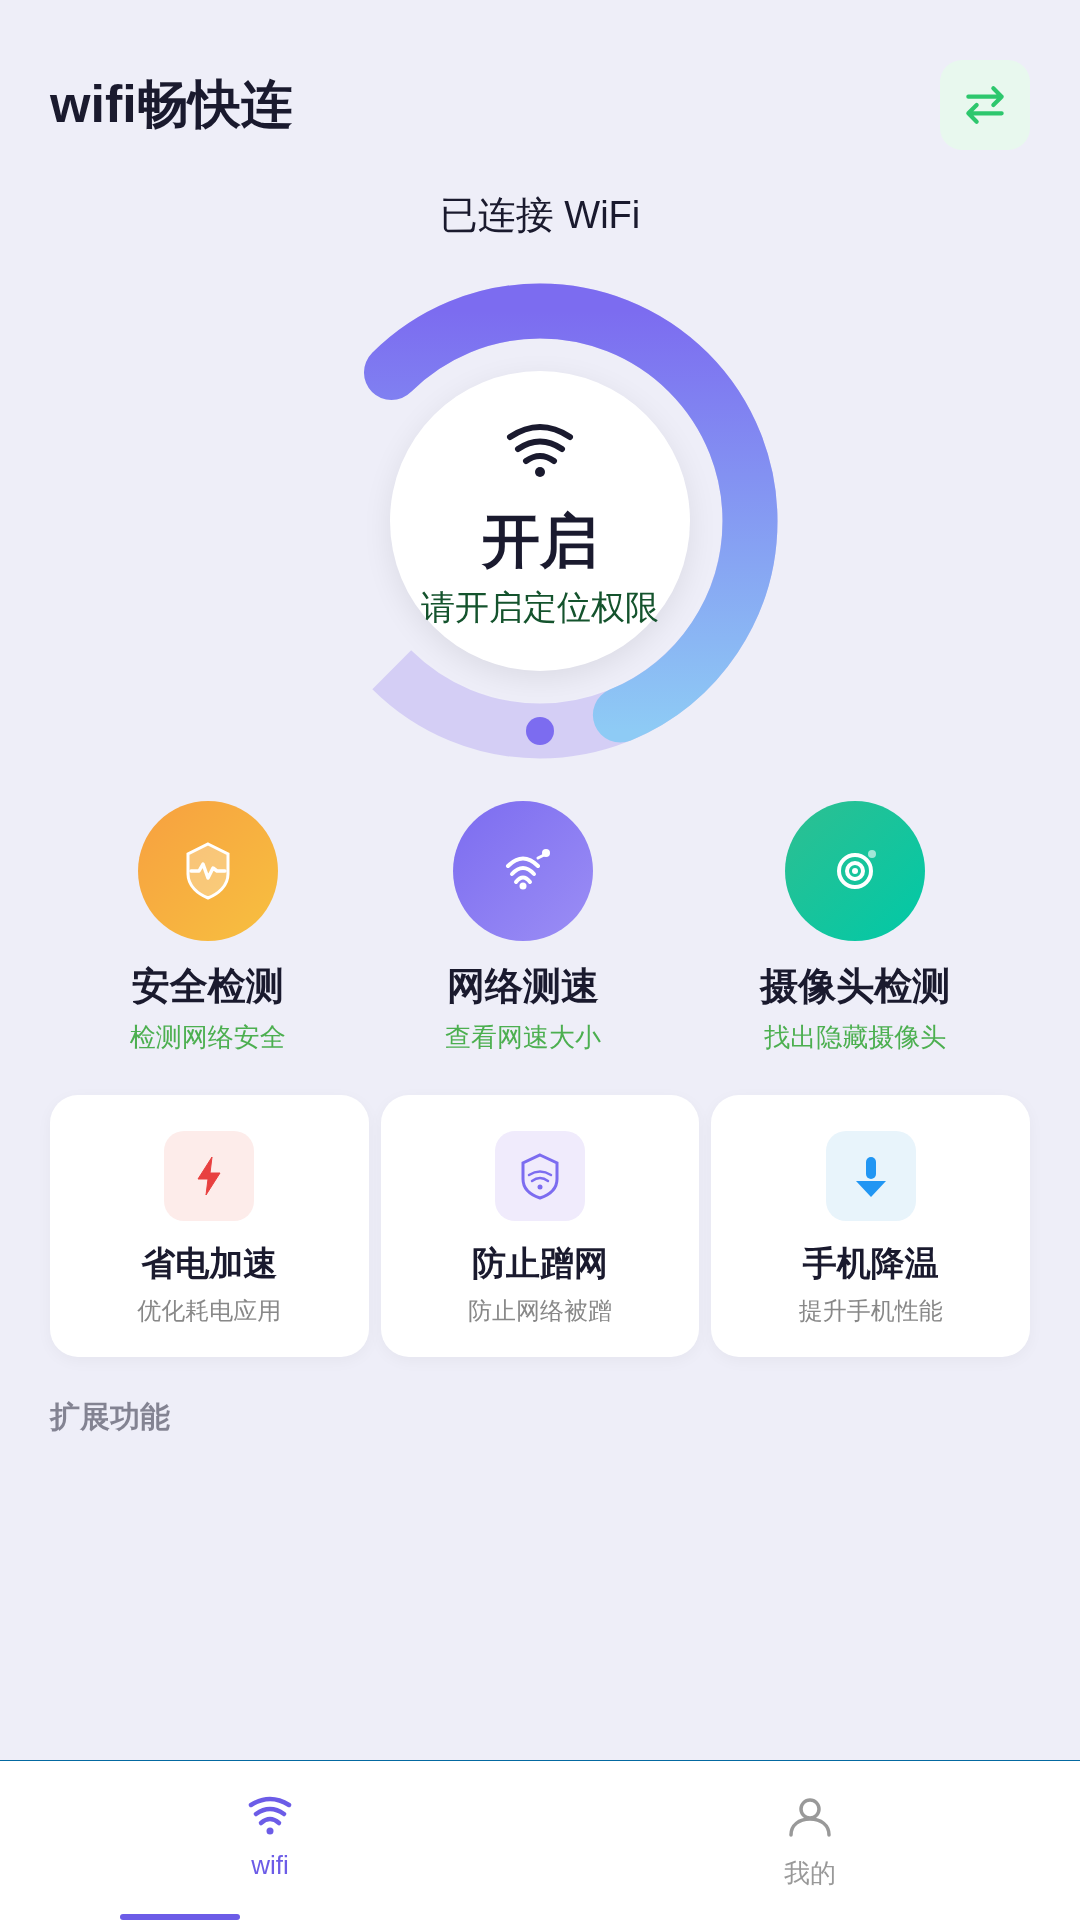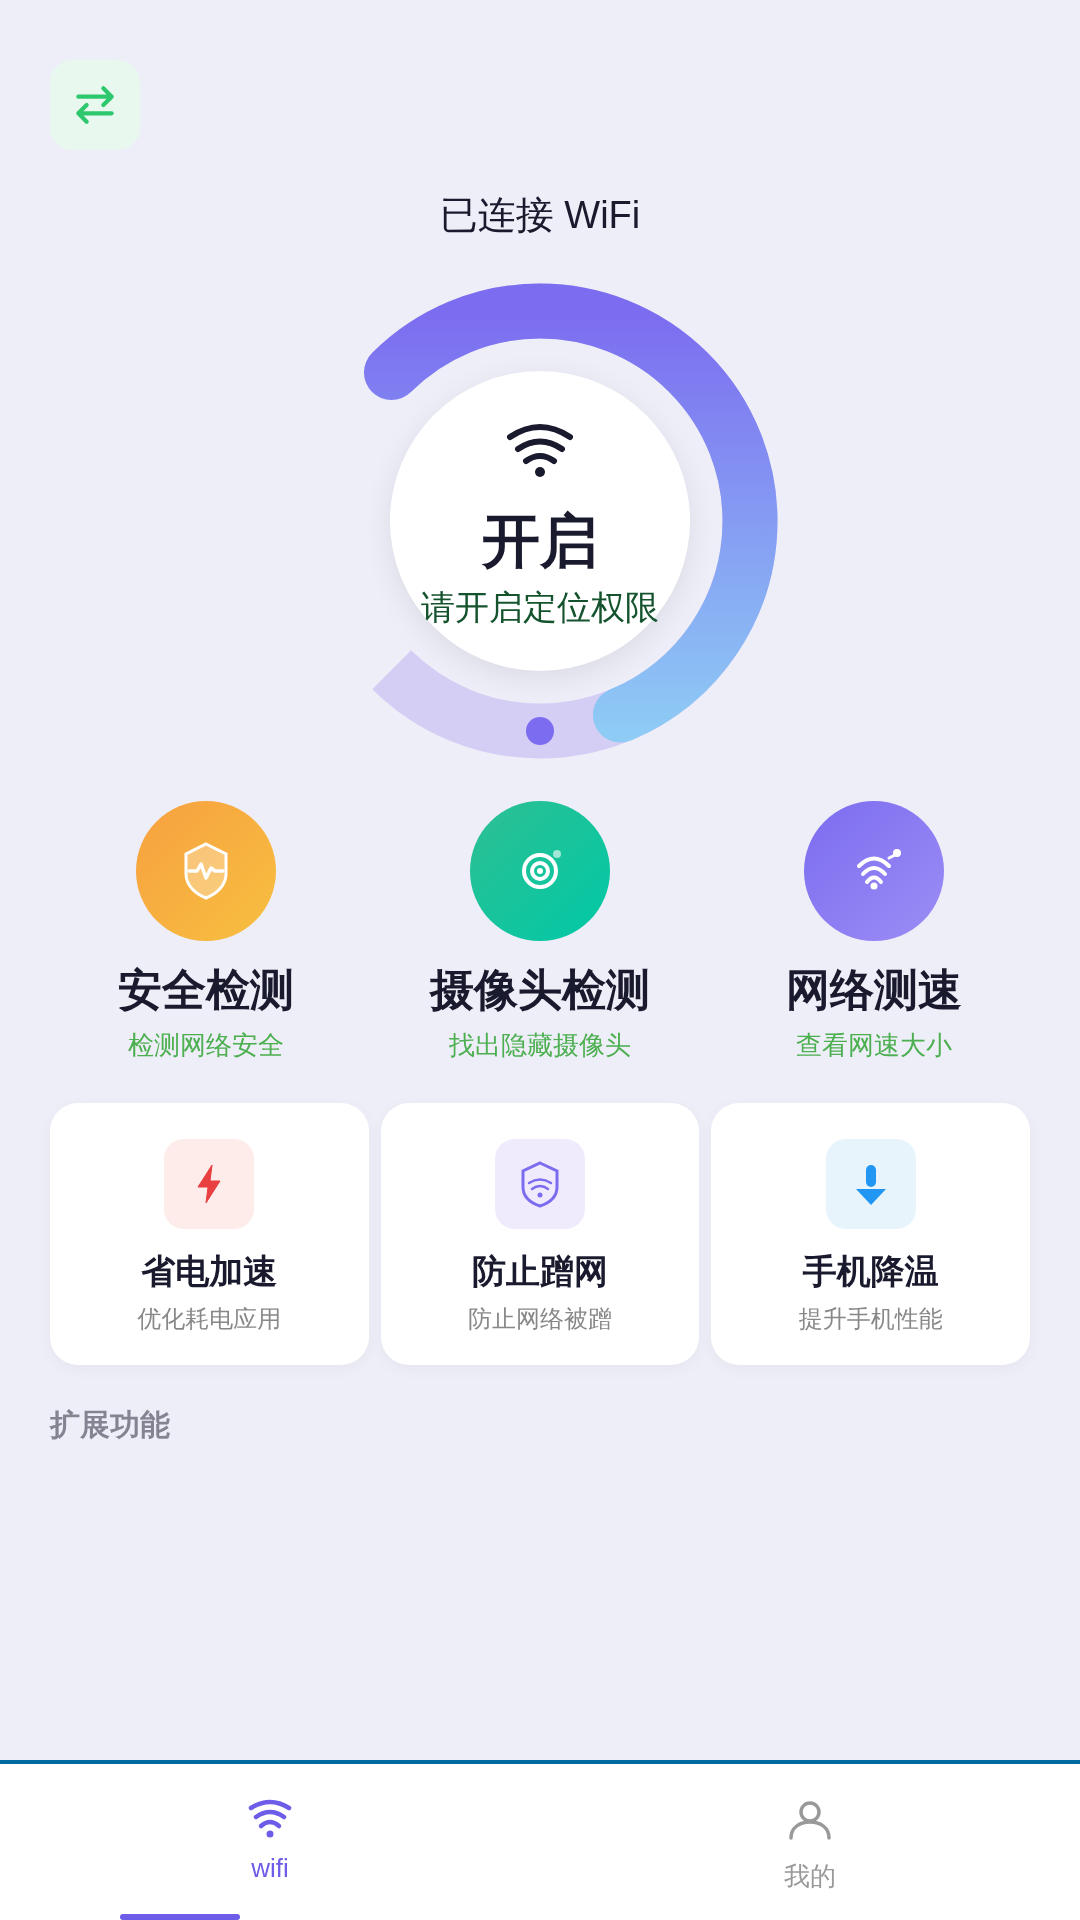--- a/index.html
+++ b/index.html
@@ -120,21 +120,21 @@
       display: flex;
       align-items: center;
       justify-content: center;
       margin-bottom: 20px;
     }
     .feature-circle svg {
       width: 70px;
       height: 70px;
     }
     .feature-title {
-      font-size: 44px;
+      font-size: 38px;
       font-weight: 600;
       color: #1a1a2e;
       margin-bottom: 8px;
       font-family: Liberation Mono, monospace;
     }
     .feature-subtitle {
       font-size: 26px;
       color: #4caf50;
     }
 
@@ -193,21 +193,21 @@
     }
 
     
     .bottom-nav {
       position: absolute;
       bottom: 0;
       left: 0;
       right: 0;
       height: 160px;
       background: white;
-      border-top: 4px solid #0369a1;
+      border-top: 1px solid #0369a1;
       display: flex;
       align-items: flex-start;
       padding-top: 20px;
     }
     .nav-item {
       flex: 1;
       display: flex;
       flex-direction: column;
       align-items: center;
       cursor: pointer;
@@ -235,20 +235,21 @@
       height: 6px;
       background: #6c5ce7;
       border-radius: 3px;
       left: calc(16.66% - 60px);
     }
   </style>
 </head>
 <body>
 
 <div class="header">
+  <span class="app-title">wifi畅快连</span>
   <div class="header-icon-btn">
     <svg viewBox="0 0 48 48" fill="none" xmlns="http://www.w3.org/2000/svg">
       <path d="M8 16 L40 16 M32 8 L40 16 L32 24" stroke="#2dc76d" stroke-width="4" stroke-linecap="round" stroke-linejoin="round"></path>
       <path d="M40 32 L8 32 M16 24 L8 32 L16 40" stroke="#2dc76d" stroke-width="4" stroke-linecap="round" stroke-linejoin="round"></path>
     </svg>
   </div>
 </div>
 
 <div class="status-text">已连接 WiFi</div>
 
@@ -290,46 +291,46 @@
         <svg viewBox="0 0 70 70" fill="none">
           <path d="M35 8 L55 18 L55 38 C55 50 45 58 35 62 C25 58 15 50 15 38 L15 18 Z" fill="rgba(255,255,255,0.3)" stroke="white" stroke-width="3"></path>
           <path d="M18 35 L26 35 L30 28 L35 42 L40 32 L44 35 L52 35" stroke="white" stroke-width="3.5" stroke-linecap="round" stroke-linejoin="round" fill="none"></path>
         </svg>
       </div>
       <div class="feature-title">安全检测</div>
       <div class="feature-subtitle">检测网络安全</div>
     </div>
 
     <div class="feature-item">
+      <div class="feature-circle" style="background: linear-gradient(135deg, #7c6cf0, #9b8ef5);">
+        <svg viewBox="0 0 70 70" fill="none">
+          <path d="M20 30 Q35 15 50 30" stroke="white" stroke-width="4" fill="none" stroke-linecap="round"></path>
+          <path d="M24 38 Q35 26 46 38" stroke="white" stroke-width="4" fill="none" stroke-linecap="round"></path>
+          <path d="M28 46 Q35 37 42 46" stroke="white" stroke-width="4" fill="none" stroke-linecap="round"></path>
+          <circle cx="35" cy="50" r="3.5" fill="white"></circle>
+
+          <path d="M50 22 L58 18" stroke="white" stroke-width="3" stroke-linecap="round"></path>
+          <circle cx="58" cy="17" r="4" fill="white"></circle>
+        </svg>
+      </div>
+      <div class="feature-title">网络测速</div>
+      <div class="feature-subtitle">查看网速大小</div>
+    </div>
+
+    <div class="feature-item">
       <div class="feature-circle" style="background: linear-gradient(135deg, #2ebf91, #00c9a7);">
         <svg viewBox="0 0 70 70" fill="none">
           <circle cx="35" cy="35" r="16" fill="none" stroke="white" stroke-width="4"></circle>
           <circle cx="35" cy="35" r="8" fill="none" stroke="white" stroke-width="4"></circle>
           <circle cx="35" cy="35" r="3" fill="white"></circle>
           <circle cx="52" cy="18" r="4" fill="white" opacity="0.6"></circle>
         </svg>
       </div>
       <div class="feature-title">摄像头检测</div>
       <div class="feature-subtitle">找出隐藏摄像头</div>
-    </div>
-
-    <div class="feature-item">
-      <div class="feature-circle" style="background: linear-gradient(135deg, #7c6cf0, #9b8ef5);">
-        <svg viewBox="0 0 70 70" fill="none">
-          <path d="M20 30 Q35 15 50 30" stroke="white" stroke-width="4" fill="none" stroke-linecap="round"></path>
-          <path d="M24 38 Q35 26 46 38" stroke="white" stroke-width="4" fill="none" stroke-linecap="round"></path>
-          <path d="M28 46 Q35 37 42 46" stroke="white" stroke-width="4" fill="none" stroke-linecap="round"></path>
-          <circle cx="35" cy="50" r="3.5" fill="white"></circle>
-
-          <path d="M50 22 L58 18" stroke="white" stroke-width="3" stroke-linecap="round"></path>
-          <circle cx="58" cy="17" r="4" fill="white"></circle>
-        </svg>
-      </div>
-      <div class="feature-title">网络测速</div>
-      <div class="feature-subtitle">查看网速大小</div>
     </div>
   </div>
 
   <div class="bottom-features">
 
     <div class="feature-card">
       <div class="feature-card-icon" style="background:#fdecea;">
         <svg viewBox="0 0 50 50" fill="none">
           <path d="M28 6 L14 28 L24 28 L22 44 L36 22 L26 22 Z" fill="#e84040" stroke="#e84040" stroke-linejoin="round"></path>
         </svg>

